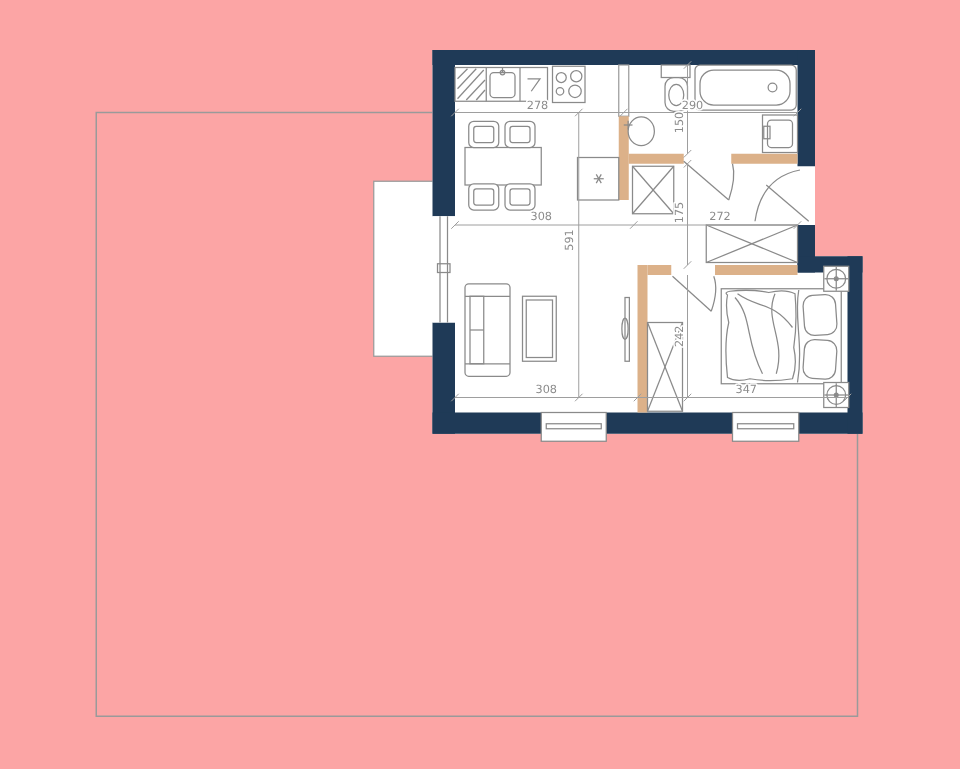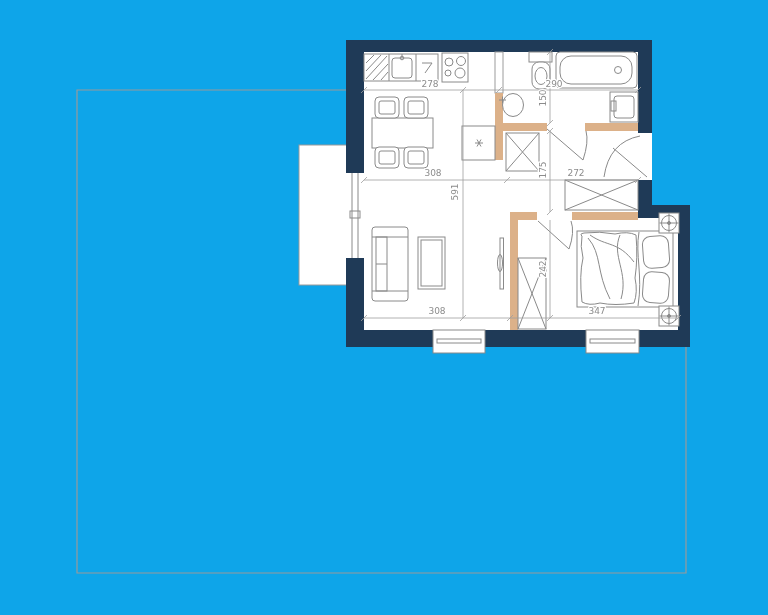--- a/index.html
+++ b/index.html
@@ -1,16 +1,16 @@
 <!DOCTYPE html>
 <html style="--wall: #1f3a57; --partition: #dcb189; --drawing-line: #8a8a8a; --dimension-line: #9e9e9e; --dimension-text: #8c8c8c; --site-boundary: #9a9a9a;"><head>
 <meta charset="utf-8">
 <style>
   html,body{margin:0;padding:0;background:#ffffff;}
-  .canvas{position:relative;width:768px;height:615px;background:#0ea5e9;overflow:hidden;
+  .canvas{position:relative;width:768px;height:615px;background:#fca5a5;overflow:hidden;
           font-family:"DejaVu Sans",sans-serif;}
   svg{display:block;}
   .wall{fill:var(--wall,#1f3a57);stroke:none;}
   .beige{fill:var(--partition,#dcb189);stroke:none;}
   .floor{fill:#ffffff;stroke:none;}
   .thin{fill:#ffffff;stroke:#9c9c9c;stroke-width:1;}
   .f{fill:#ffffff;stroke:var(--drawing-line,#8a8a8a);stroke-width:1;}
   .fl{fill:none;stroke:var(--drawing-line,#8a8a8a);stroke-width:1;}
   .site{fill:none;stroke:var(--site-boundary,#9a9a9a);stroke-width:1.2;}
   .sitef{fill:#ffffff;stroke:var(--site-boundary,#9a9a9a);stroke-width:1;}

